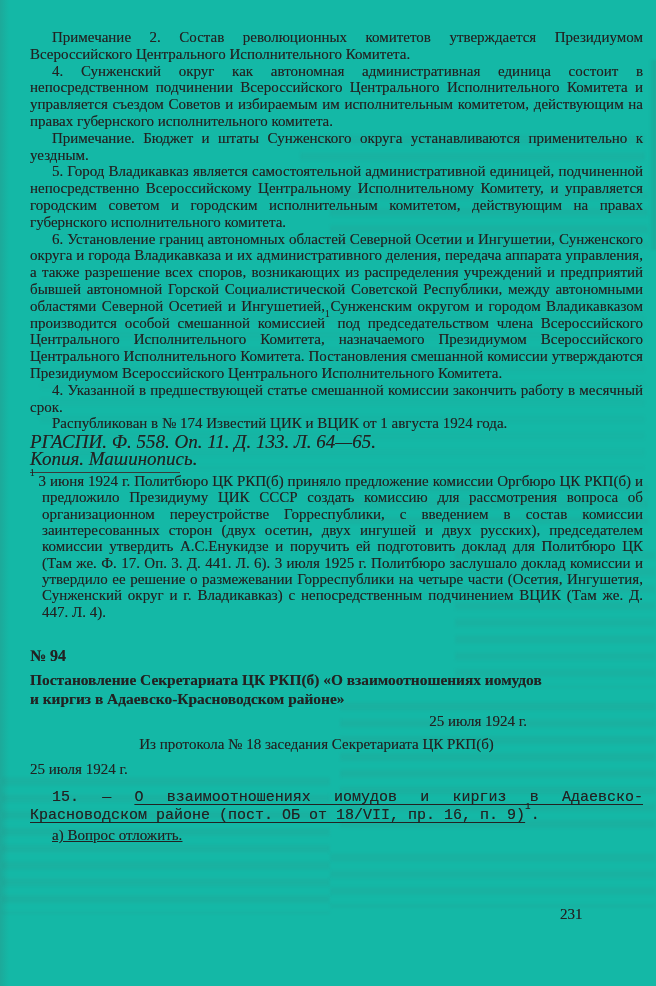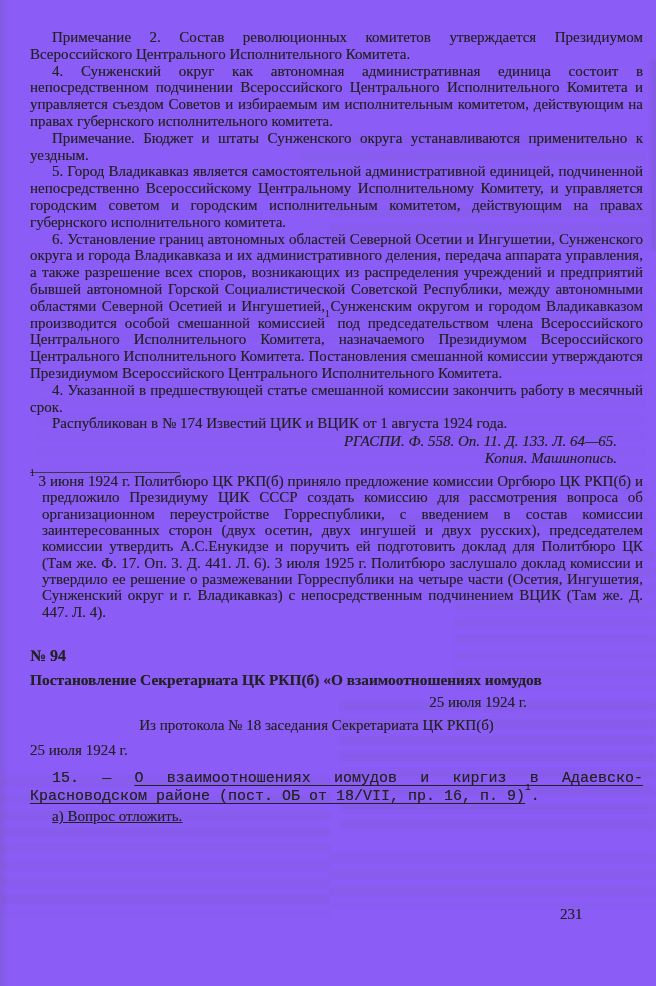--- a/index.html
+++ b/index.html
@@ -7,21 +7,21 @@
   body {
     width: 656px; height: 986px;
     background: #fbfbf9;
     font-family: "Liberation Serif", "DejaVu Serif", serif;
     color: #222;
     position: relative;
     overflow: hidden;
   }
   .page {
     position: absolute; inset: 0;
-    background: #8b5cf6;
+    background: #14b8a6;
   }
   .content {
     position: relative;
     padding: 29px 13px 0 30px;
     z-index: 2;
   }
   
   .doc-body {
     font-size: 15px;
     line-height: 16.8px;
@@ -31,23 +31,23 @@
   .doc-body p { text-indent: 22px; }
   .fnref {
     font-size: 0.62em;
     position: relative;
     top: -0.45em;
     line-height: 0;
   }
   .archive {
     margin-top: 1px;
     padding-right: 26px;
-    text-align: right;
+    text-align: left;
     font-style: italic;
-    font-size: 15px;
+    font-size: 19px;
     line-height: 17px;
     text-shadow: 0 0 0.5px rgba(40,40,40,0.5);
   }
   .fn-sep {
     margin-top: 5px;
     width: 150px;
     border-top: 1.7px solid #3a3a3a;
     height: 0;
   }
   .footnote {
@@ -184,21 +184,21 @@
       <div>РГАСПИ. Ф. 558. Оп. 11. Д. 133. Л. 64—65.</div>
       <div>Копия. Машинопись.</div>
     </div>
 
     <div class="fn-sep"></div>
 
     <p class="footnote"><sup class="fnref">1</sup> <span>3 июня 1924 г. Политбюро ЦК РКП(б) приняло предложение комиссии Оргбюро ЦК РКП(б) и предложило Президиуму ЦИК СССР создать комиссию для рассмотрения вопроса об организационном переустройстве Горреспублики, с введением в состав комиссии заинтересованных сторон (двух осетин, двух ингушей и двух русских), председателем комиссии утвердить А.С.Енукидзе и поручить ей подготовить доклад для Политбюро ЦК (Там же. Ф. 17. Оп. 3. Д. 441. Л. 6). 3 июля 1925 г. Политбюро заслушало доклад комиссии и утвердило ее решение о размежевании Горреспублики на четыре части (Осетия, Ингушетия, Сунженский округ и г. Владикавказ) с непосредственным подчинением ВЦИК (Там же. Д. 447. Л. 4).</span></p>
 
     <section class="doc94">
       <div class="doc-number">№ 94</div>
-      <h1 class="doc-title"><span>Постановление Секретариата ЦК РКП(б) «О взаимоотношениях иомудов</span><br></h1>
+      <h1 class="doc-title"><span>Постановление Секретариата ЦК РКП(б) «О взаимоотношениях иомудов</span><br><span>и киргиз в Адаевско-Красноводском районе»</span></h1>
       <div class="date-right">25 июля 1924 г.</div>
       <div class="protocol">Из протокола № 18 заседания Секретариата ЦК РКП(б)</div>
       <div class="date-left">25 июля 1924 г.</div>
       <p class="item15"><span>15. — </span><span class="u">О взаимоотношениях иомудов и киргиз в Адаевско-Красноводском районе (пост. ОБ от 18/VII, пр. 16, п. 9)</span><sup class="fnref">1</sup><span>.</span></p>
       <p class="item-a">а) Вопрос отложить.</p>
     </section>
 
   </main>
 
   <div class="page-number">231</div>

